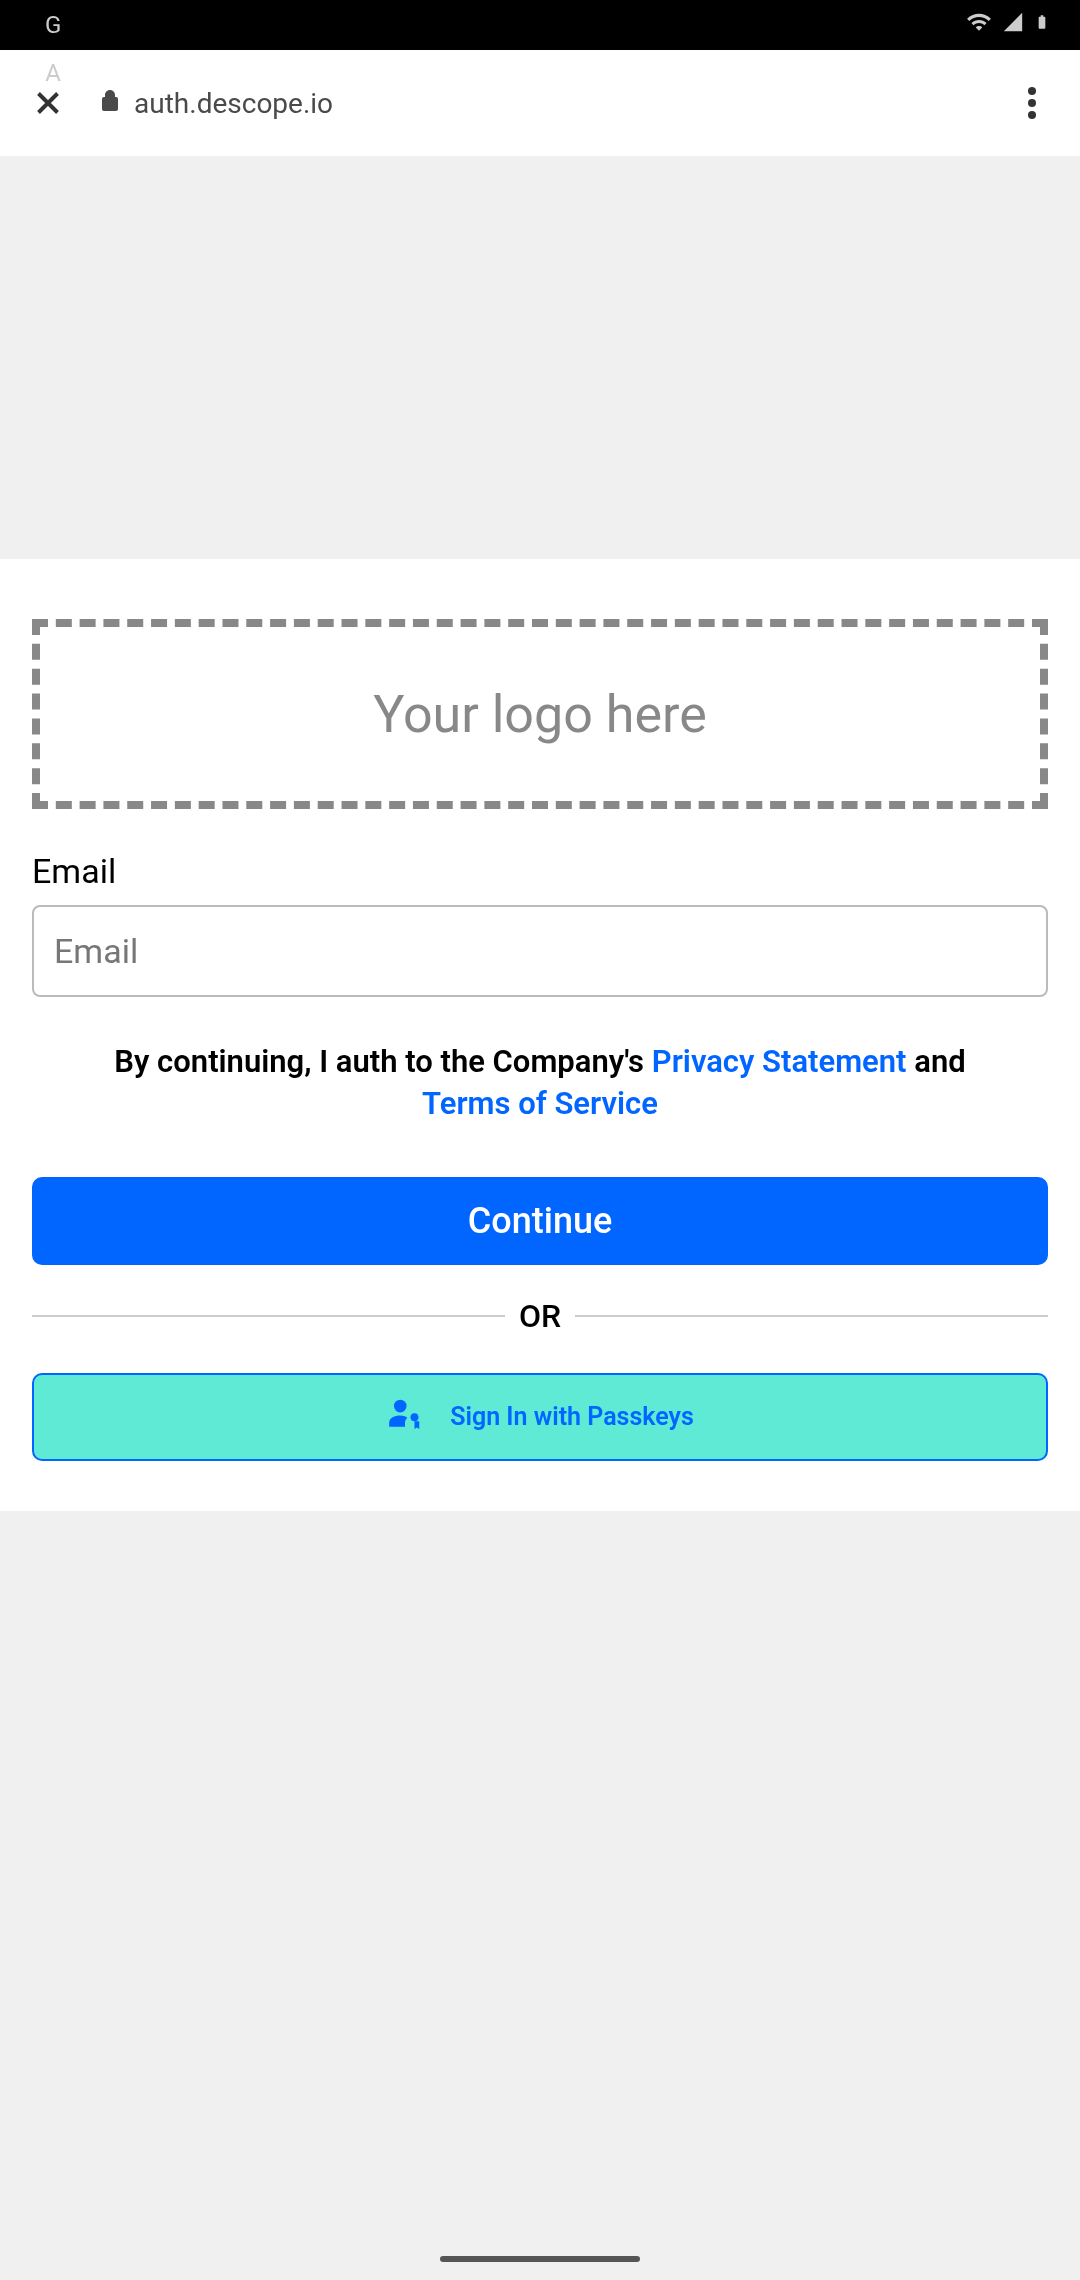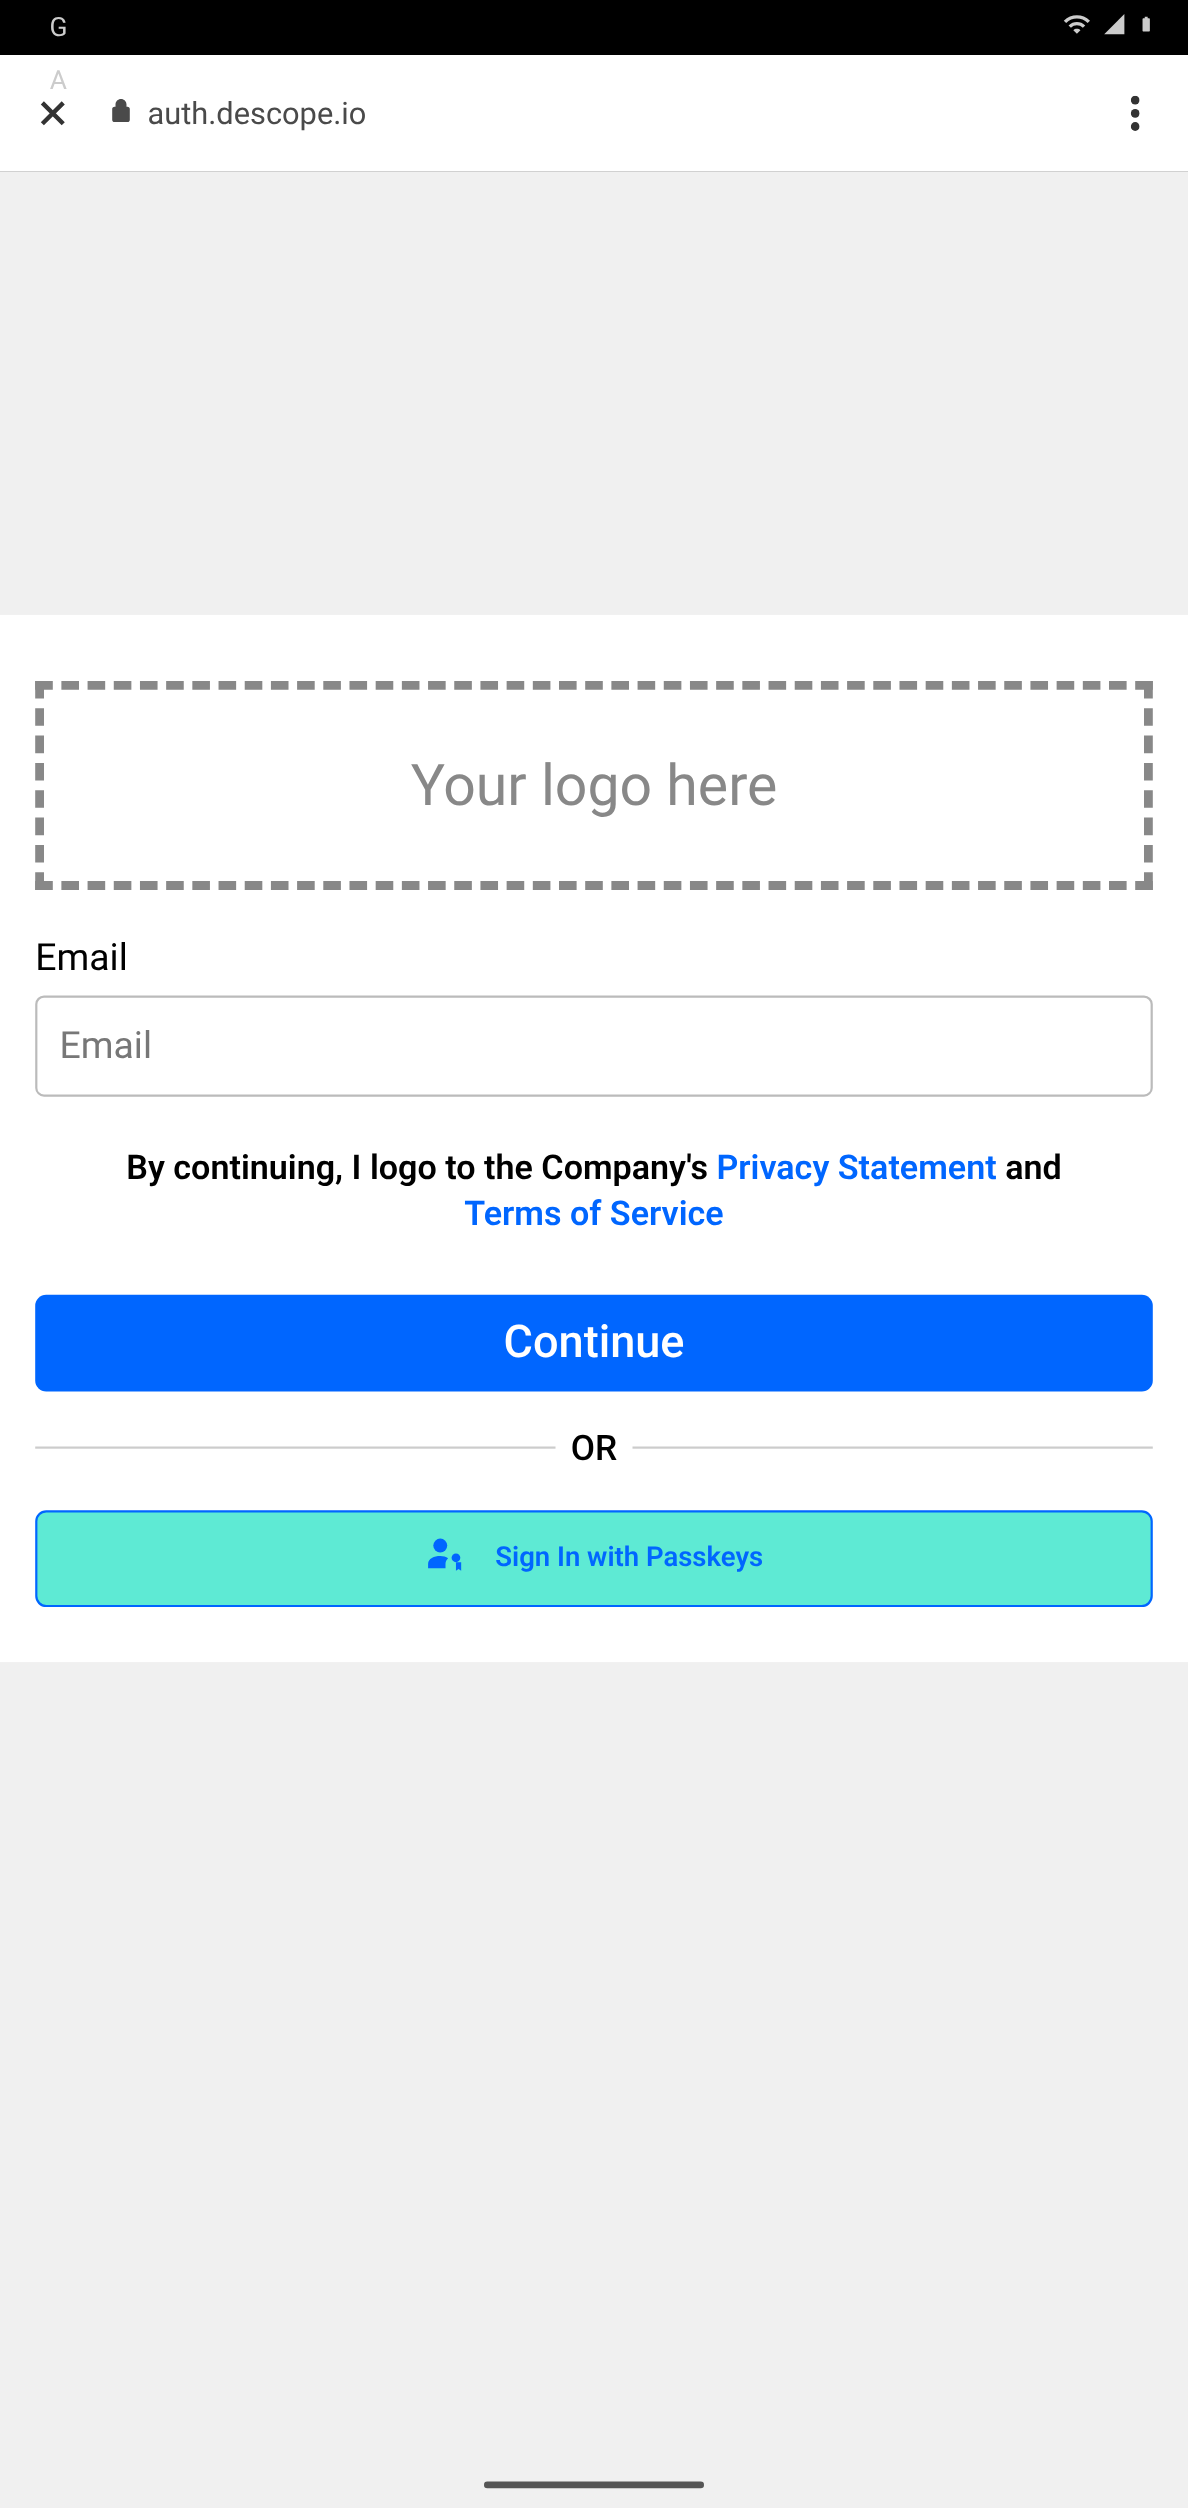--- a/index.html
+++ b/index.html
@@ -144,21 +144,21 @@
     }
     .consent-text a {
       color: #0066ff;
       text-decoration: none;
     }
     .continue-btn {
       width: 100%;
       height: 88px;
       background: #0066ff;
       color: #fff;
-      font-size: 41px;
+      font-size: 36px;
       font-weight: 500;
       border: none;
       border-radius: 10px;
       cursor: pointer;
       margin-bottom: 32px;
     }
     .or-divider {
       display: flex;
       align-items: center;
       gap: 14px;
@@ -265,21 +265,21 @@
   <div class="main-content">
     <div class="logo-placeholder">
       <span>Your logo here</span>
     </div>
 
 
     <div class="email-label">Email</div>
     <input class="email-input" type="email" placeholder="Email" style="">
 
     <div class="consent-text">
-      <span>By continuing, I logo to the Company's</span>
+      <span>By continuing, I auth to the Company's</span>
       <a href="#">Privacy Statement</a>
       <span>and</span>
       <a href="#">Terms of Service</a>
     </div>
 
     <button class="continue-btn">Continue</button>
 
     <div class="or-divider">
       <div class="or-line"></div>
       <span class="or-text">OR</span>

